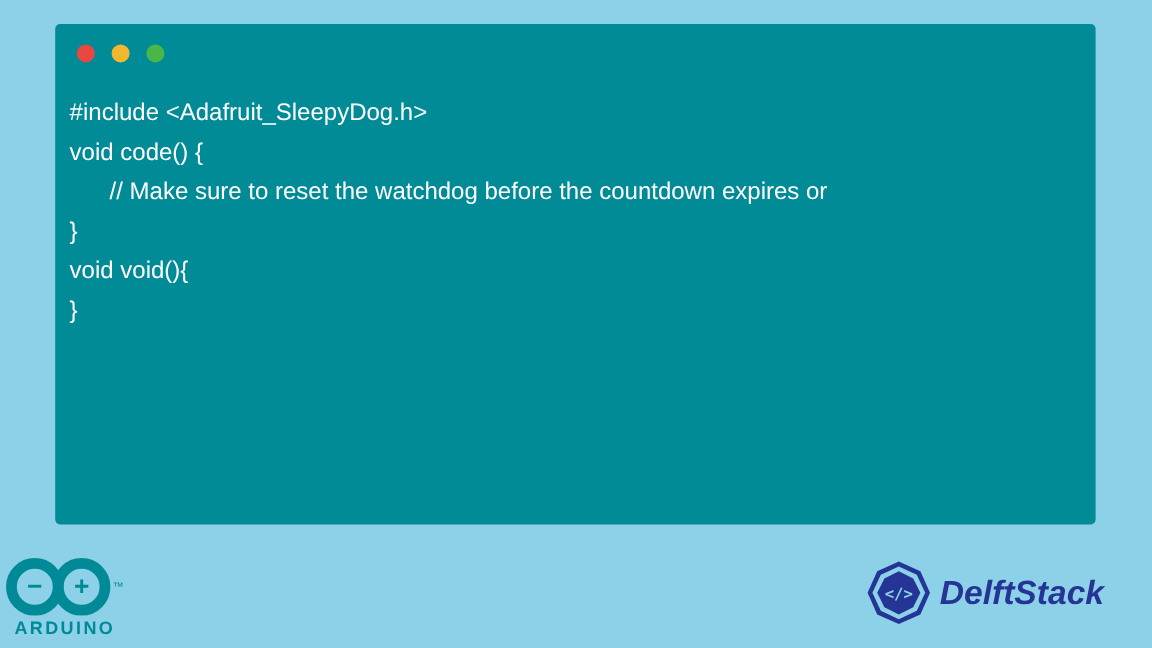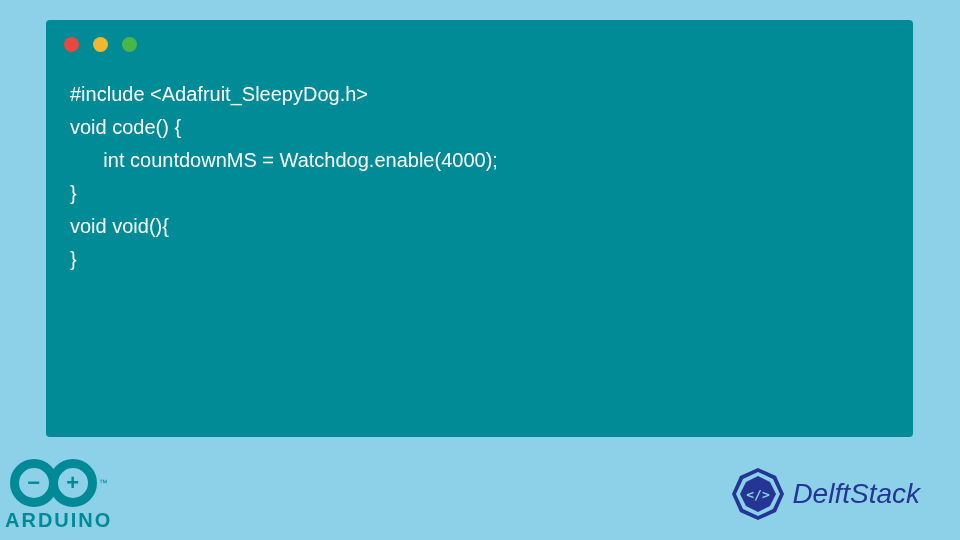--- a/index.html
+++ b/index.html
@@ -31,21 +31,21 @@
     }
     .dot {
       width: 15px;
       height: 15px;
       border-radius: 50%;
     }
     .dot-red { background-color: #e8483f; }
     .dot-yellow { background-color: #f0b72f; }
     .dot-green { background-color: #4bb648; }
     .code-content {
-      padding: 18px 24px;
+      padding: 18px 12px;
       color: #ffffff;
       font-size: 20px;
       line-height: 1.65;
       font-weight: 400;
     }
     .code-line {
       white-space: pre;
     }
     .arduino-logo {
       position: absolute;
@@ -77,21 +77,21 @@
       display: flex;
       align-items: center;
       margin-bottom: 0px;
     }
     .infinity-circle:first-child {
       margin-right: -9px;
     }
     .arduino-text {
       color: #008a97;
       font-weight: bold;
-      font-size: 20px;
+      font-size: 15px;
       letter-spacing: 2px;
       margin-top: 2px;
     }
     .tm {
       font-size: 9px;
       color: #008a97;
       vertical-align: top;
       margin-left: 2px;
     }
     .delftstack {
@@ -104,37 +104,37 @@
     }
     .delft-icon {
       width: 56px;
       height: 56px;
       position: relative;
     }
     .delft-text {
       color: #253596;
       font-size: 28px;
       font-style: italic;
-      font-weight: 400;
+      font-weight: 700;
     }
   </style>
 </head>
 <body>
 
 <div class="code-window">
   <div class="window-dots">
     <div class="dot dot-red"></div>
     <div class="dot dot-yellow"></div>
     <div class="dot dot-green"></div>
   </div>
   <div class="code-content">
     <div class="code-line">#include &lt;Adafruit_SleepyDog.h&gt;</div>
     <div class="code-line"></div>
     <div class="code-line">void code() {</div>
-    <div class="code-line">      int countdownMS = Watchdog.enable(4000);</div>
+    <div class="code-line">      // Make sure to reset the watchdog before the countdown expires or</div>
     <div class="code-line">}</div>
     <div class="code-line">void void(){</div>
     <div class="code-line">}</div>
   </div>
 </div>
 
 <div class="arduino-logo">
   <div class="infinity-wrap">
     <div class="infinity-circle">
       <span class="infinity-symbol">−</span>

